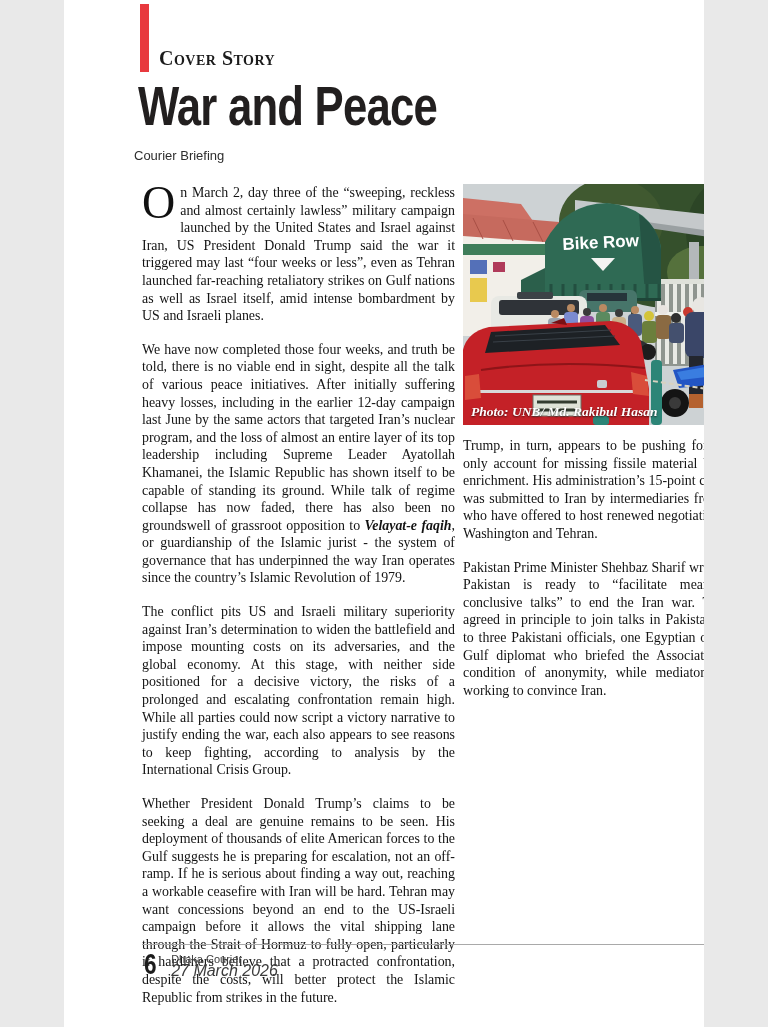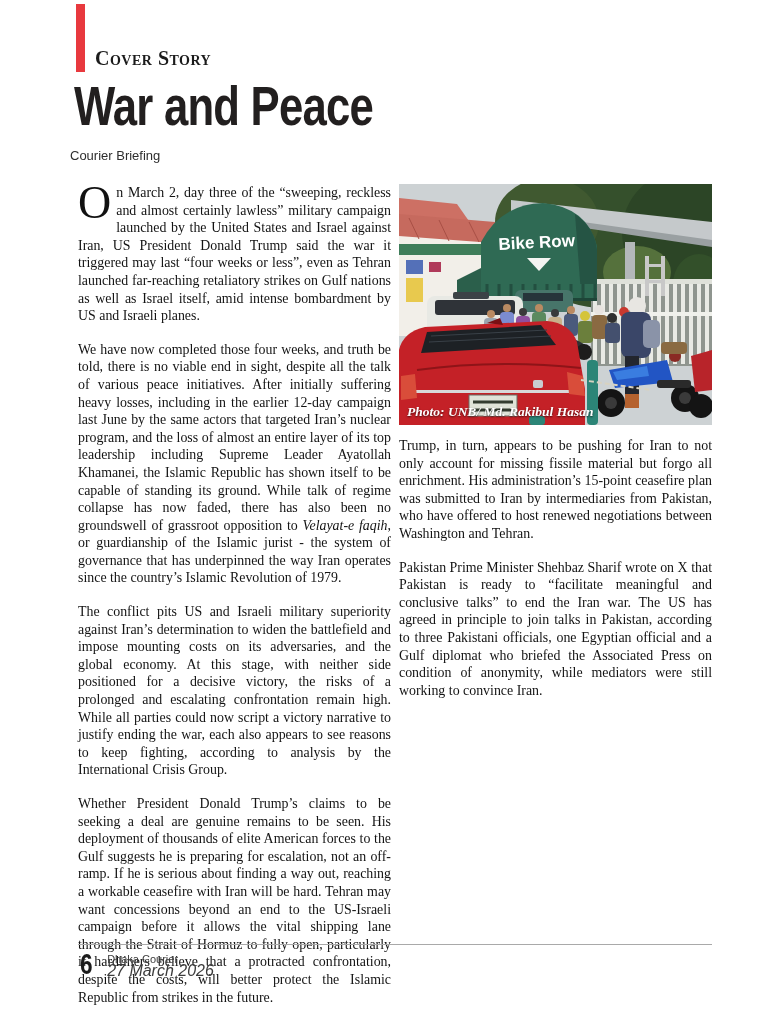--- a/index.html
+++ b/index.html
@@ -1,17 +1,17 @@
 <!DOCTYPE html>
 <html><head>
 <meta charset="utf-8">
 <style>
   html,body { margin:0; padding:0; background:#e9e9e9; }
   .page {
-    position:relative; width:768px; height:1027px; margin:0 auto;
+    position:relative; width:640px; height:1027px; margin:0 auto;
     background:#ffffff; overflow:hidden;
     font-family:"Liberation Serif", serif;
   }
   .accent-bar {
     position:absolute; left:76px; top:4px; width:9px; height:68px;
     background:#e8393e;
   }
   .kicker {
     position:absolute; left:95px; top:47px;
     font-family:"Liberation Serif", serif;
@@ -36,21 +36,21 @@
   .col-right { left:399px; }
   .para {
     margin:0 0 16px 0; text-align:justify;
     font-size:13.9px; line-height:17.6px; color:#131313;
   }
   .para:last-child { margin-bottom:0; }
   .dropcap {
     float:left; font-size:46px; line-height:34px;
     padding:2px 5px 0 0; color:#111;
   }
-  .bi { font-weight:normal; font-style:italic; }
+  .bi { font-weight:bold; font-style:italic; }
 
   .photo {
     position:relative; width:313px; height:241px; margin:0 0 12px 0; padding:0;
     background:#b9bec0; overflow:hidden;
   }
   .photo svg { display:block; }
   .photo-caption {
     position:absolute; left:8px; bottom:5px;
     font-family:"Liberation Serif", serif;
     font-style:italic; font-weight:700; font-size:13.5px; color:#ffffff;

